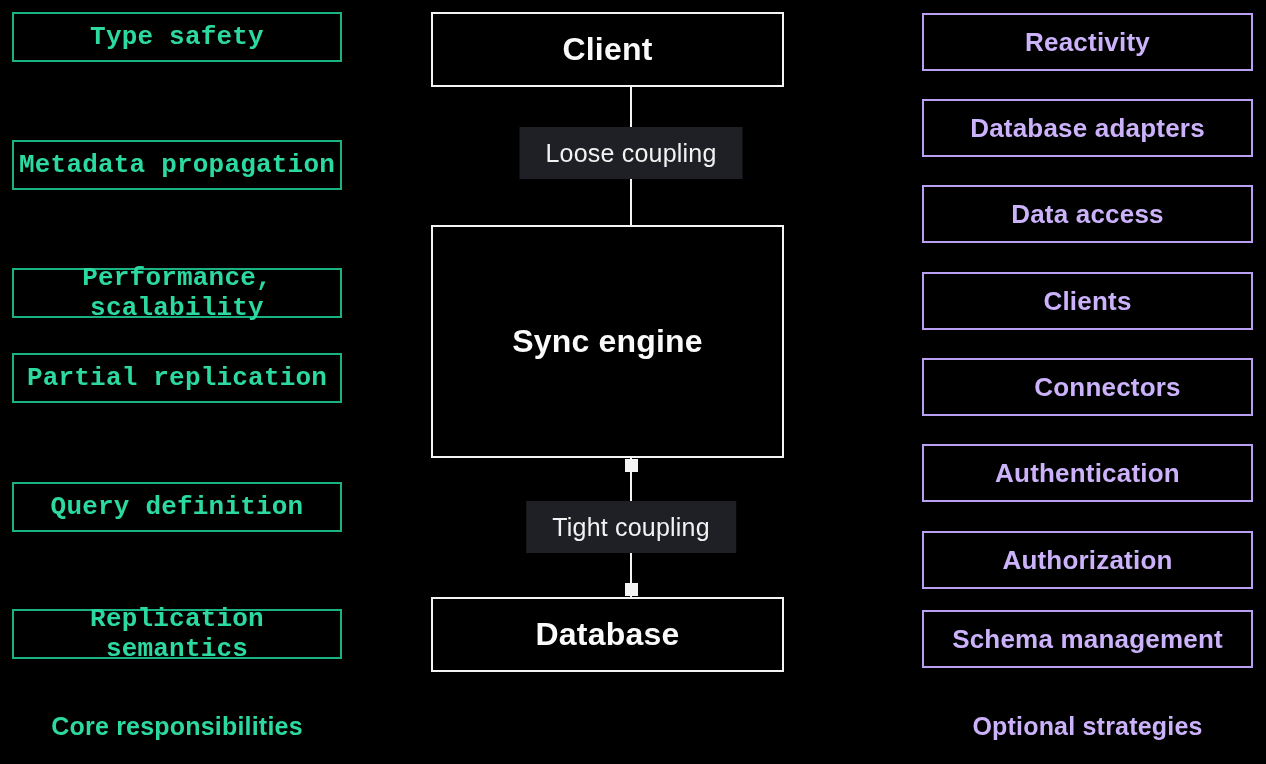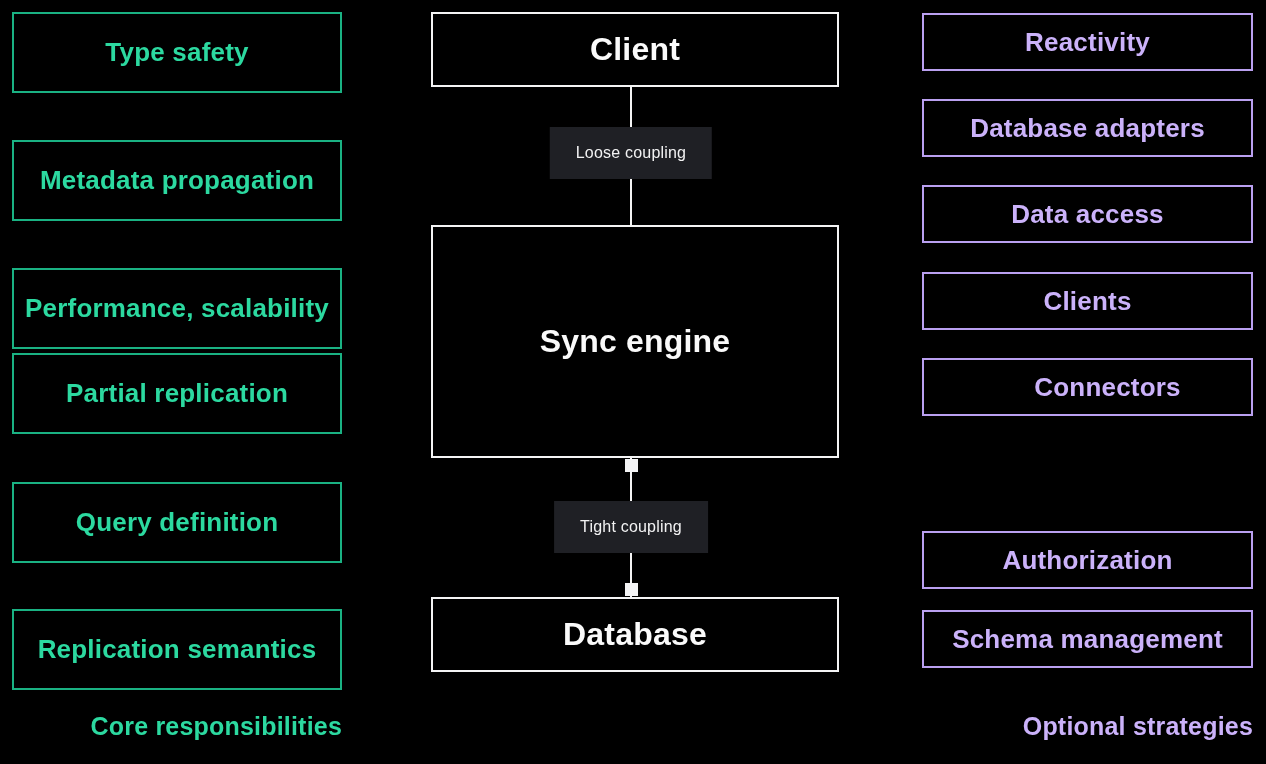--- a/index.html
+++ b/index.html
@@ -30,75 +30,76 @@
     display: flex;
     align-items: center;
     justify-content: center;
     text-align: center;
     background: var(--background);
     letter-spacing: 0.2px;
   }
   .green-box {
     left: 12px;
     width: 330px;
-    height: 81px;
+    height: 50px;
     border: 2px solid var(--green-border);
     color: var(--green-text);
     font-size: 26px;
     font-weight: 600;
+    font-family: Liberation Mono, monospace;
   }
   .purple-box {
     left: 922px;
     width: 331px;
     height: 58px;
     border: 2px solid var(--purple-border);
     color: var(--purple-text);
     font-size: 26px;
     font-weight: 600;
   }
   .white-box {
     left: 431px;
-    width: 408px;
+    width: 353px;
     border: 2px solid var(--white);
     color: #fafafa;
     font-size: 32px;
     font-weight: 600;
   }
   .vline {
     position: absolute;
     left: 630px;
     width: 2px;
     background: var(--white);
   }
   .coupling-label {
     position: absolute;
     left: 631px;
     transform: translateX(-50%);
     background: var(--label-bg);
     color: #f2f2f3;
-    font-size: 16px;
+    font-size: 25px;
     font-weight: 500;
     line-height: 30px;
     padding: 11px 26px;
     white-space: nowrap;
     letter-spacing: 0.2px;
   }
   .anchor-square {
     position: absolute;
     left: 625px;
     width: 13px;
     height: 13px;
     background: var(--white);
   }
   .caption {
     position: absolute;
     top: 712px;
     font-size: 25px;
     font-weight: 600;
-    text-align: right;
+    text-align: center;
     letter-spacing: 0.2px;
   }
   .caption-green {
     left: 12px;
     width: 330px;
     color: var(--green-text);
   }
   .caption-purple {
     left: 922px;
     width: 331px;
@@ -126,17 +127,18 @@
   <div class="anchor-square" style="top: 459px;"></div>
   <div class="coupling-label" style="top: 501px;">Tight coupling</div>
   <div class="anchor-square" style="top: 583px;"></div>
   <div class="box white-box" style="top: 597px; height: 75px;">Database</div>
 
   <div class="box purple-box" style="top: 13px;">Reactivity</div>
   <div class="box purple-box" style="top: 99px;">Database adapters</div>
   <div class="box purple-box" style="top: 185px;">Data access</div>
   <div class="box purple-box" style="top: 272px;">Clients</div>
   <div class="box purple-box" style="top: 358px; padding-left: 40px;">Connectors</div>
+  <div class="box purple-box" style="top: 444px;">Authentication</div>
   <div class="box purple-box" style="top: 531px;">Authorization</div>
   <div class="box purple-box" style="top: 610px;">Schema management</div>
   <div class="caption caption-purple">Optional strategies</div>
 
 </div>
 
 </body></html>

